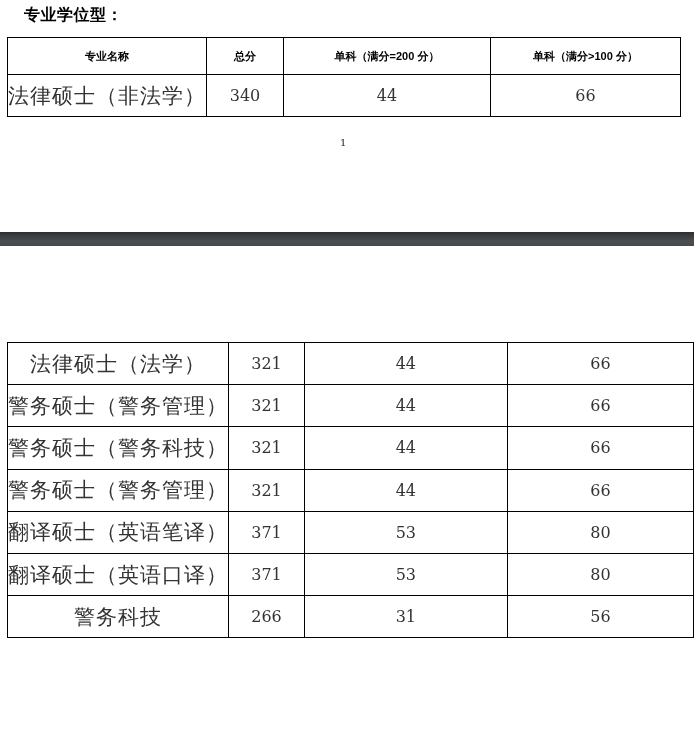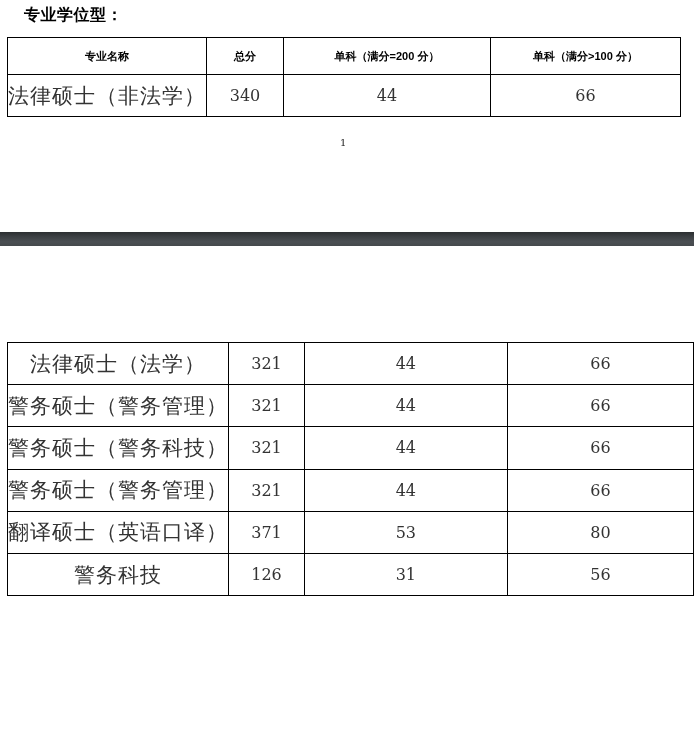--- a/index.html
+++ b/index.html
@@ -103,26 +103,32 @@
       <td>44</td>
       <td>66</td>
     </tr>
     <tr class="row">
       <td class="name">警务硕士（警务管理）</td>
       <td>321</td>
       <td>44</td>
       <td>66</td>
     </tr>
     <tr class="row">
+      <td class="name">翻译硕士（英语笔译）</td>
+      <td>371</td>
+      <td>53</td>
+      <td>80</td>
+    </tr>
+    <tr class="row">
       <td class="name">翻译硕士（英语口译）</td>
       <td>371</td>
       <td>53</td>
       <td>80</td>
     </tr>
     <tr class="row">
       <td class="name">警务科技</td>
-      <td>126</td>
+      <td>266</td>
       <td>31</td>
       <td>56</td>
     </tr>
   </tbody>
     </table>
 </div>
 
 </body></html>

